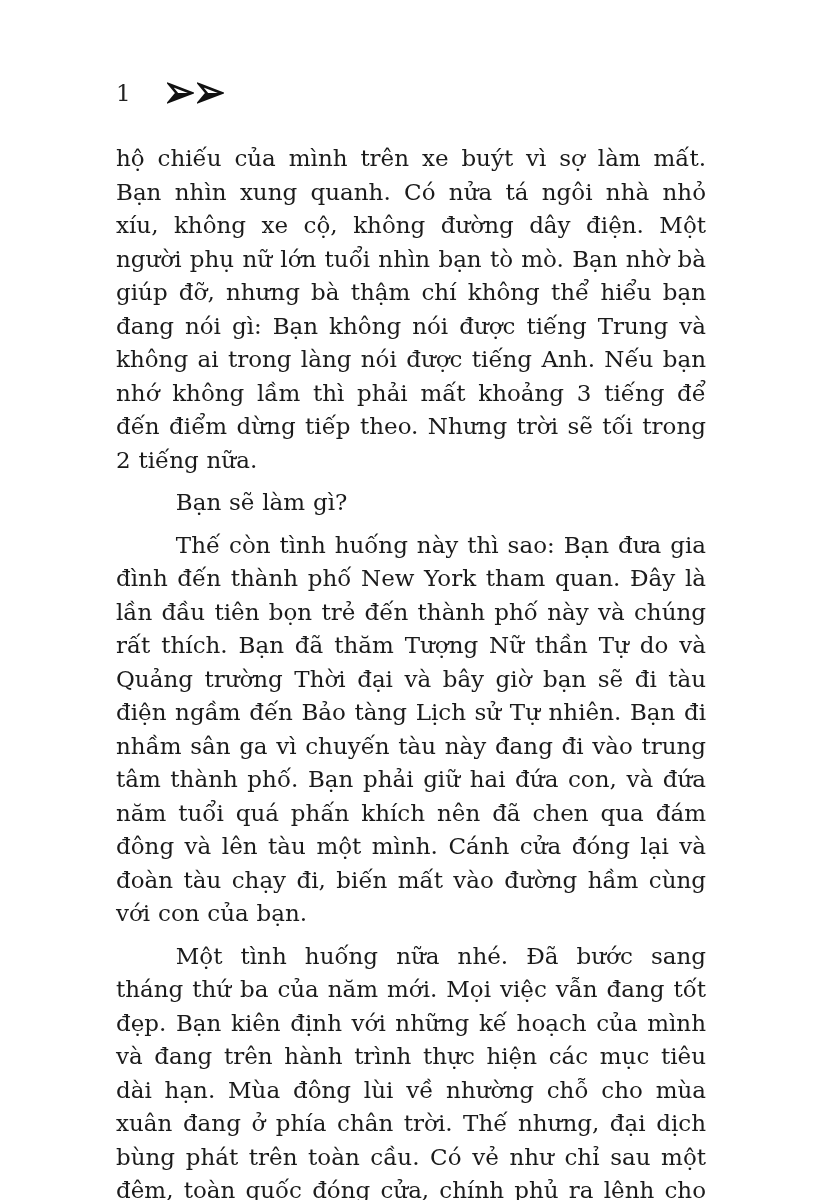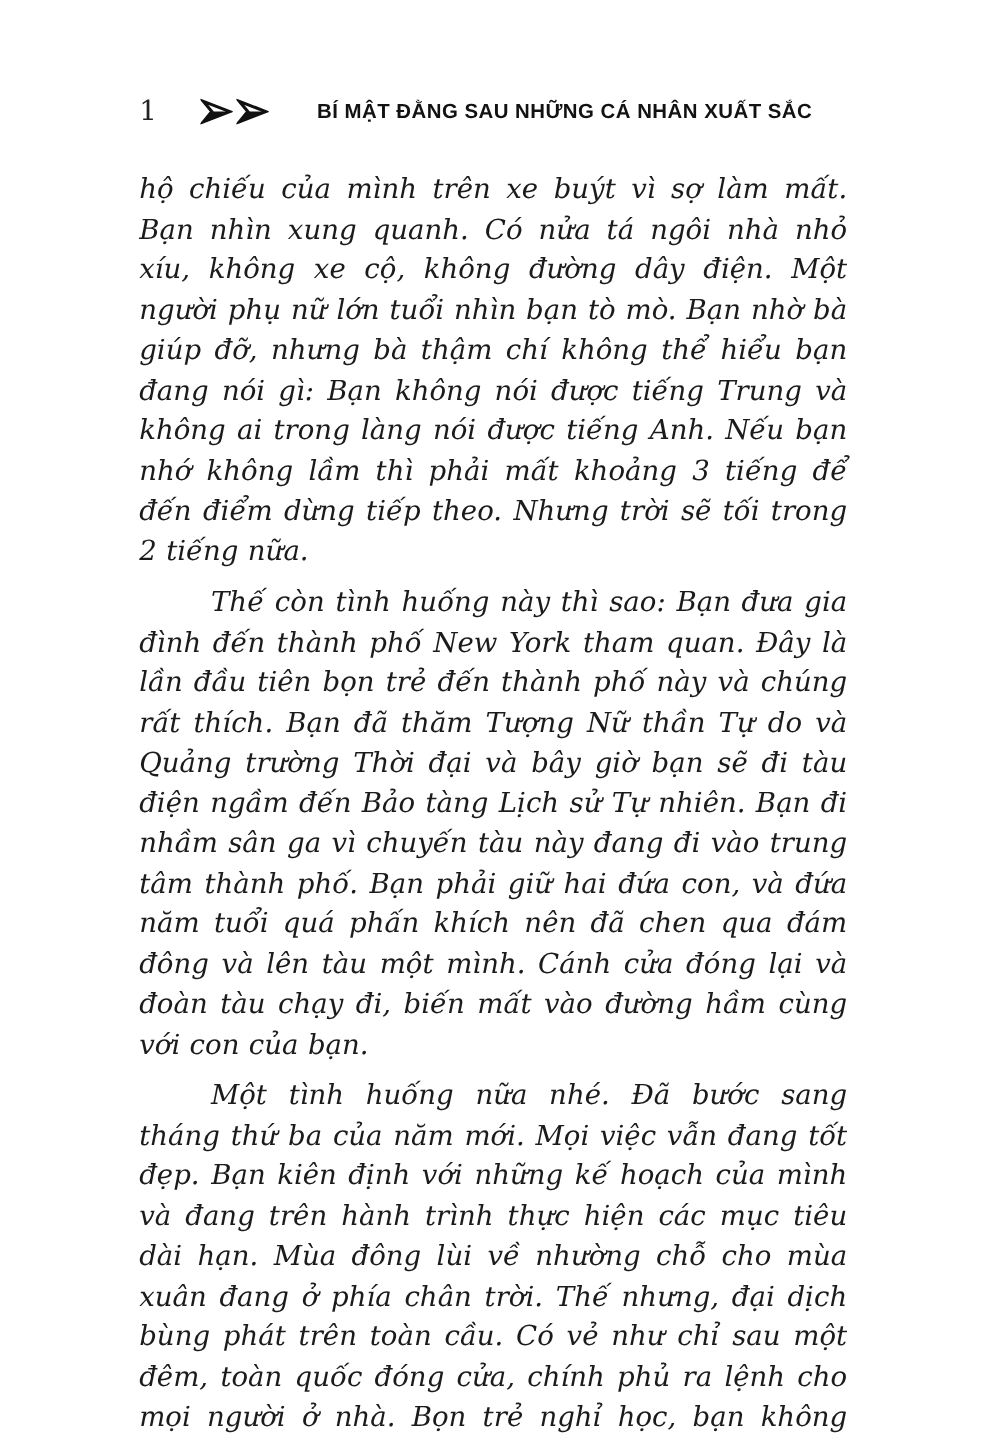--- a/index.html
+++ b/index.html
@@ -49,21 +49,20 @@
     white-space: nowrap;
   }
 
   
   .body-text p {
     font-size: 23px;
     line-height: 33.5px;
     text-align: justify;
     margin: 0 0 9px 0;
     word-spacing: 0.5px;
-    font-style: italic;
   }
   .body-text p.indent {
     text-indent: 2.6em;
   }
 </style>
 </head>
 <body>
 
 <div class="page">
   <div class="page-inner">
@@ -75,23 +74,23 @@
         <svg width="27" height="22" viewBox="0 0 27 22" aria-hidden="true">
           <path d="M2.5 2.5 L24.5 11 L2.5 19.5 L9.5 11 Z" fill="#ffffff" stroke="#111111" stroke-width="2.6" stroke-linejoin="miter"></path>
           <path d="M2.5 19.5 L24.5 11 L9.5 11 Z" fill="#111111"></path>
         </svg>
         <svg width="27" height="22" viewBox="0 0 27 22" aria-hidden="true">
           <path d="M2.5 2.5 L24.5 11 L2.5 19.5 L9.5 11 Z" fill="#ffffff" stroke="#111111" stroke-width="2.6" stroke-linejoin="miter"></path>
           <path d="M2.5 19.5 L24.5 11 L9.5 11 Z" fill="#111111"></path>
         </svg>
       </span>
 
-      <span class="running-title">BÍ MẬT ĐẰNG SAU NHỮNG CÁ NHÂN XUẤT SẮC</span>
     </div>
 
     <div class="body-text">
       <p>hộ chiếu của mình trên xe buýt vì sợ làm mất. Bạn nhìn xung quanh. Có nửa tá ngôi nhà nhỏ xíu, không xe cộ, không đường dây điện. Một người phụ nữ lớn tuổi nhìn bạn tò mò. Bạn nhờ bà giúp đỡ, nhưng bà thậm chí không thể hiểu bạn đang nói gì: Bạn không nói được tiếng Trung và không ai trong làng nói được tiếng Anh. Nếu bạn nhớ không lầm thì phải mất khoảng 3 tiếng để đến điểm dừng tiếp theo. Nhưng trời sẽ tối trong 2 tiếng nữa.</p>
+      <p class="indent">Bạn sẽ làm gì?</p>
       <p class="indent">Thế còn tình huống này thì sao: Bạn đưa gia đình đến thành phố New York tham quan. Đây là lần đầu tiên bọn trẻ đến thành phố này và chúng rất thích. Bạn đã thăm Tượng Nữ thần Tự do và Quảng trường Thời đại và bây giờ bạn sẽ đi tàu điện ngầm đến Bảo tàng Lịch sử Tự nhiên. Bạn đi nhầm sân ga vì chuyến tàu này đang đi vào trung tâm thành phố. Bạn phải giữ hai đứa con, và đứa năm tuổi quá phấn khích nên đã chen qua đám đông và lên tàu một mình. Cánh cửa đóng lại và đoàn tàu chạy đi, biến mất vào đường hầm cùng với con của bạn.</p>
       <p class="indent">Một tình huống nữa nhé. Đã bước sang tháng thứ ba của năm mới. Mọi việc vẫn đang tốt đẹp. Bạn kiên định với những kế hoạch của mình và đang trên hành trình thực hiện các mục tiêu dài hạn. Mùa đông lùi về nhường chỗ cho mùa xuân đang ở phía chân trời. Thế nhưng, đại dịch bùng phát trên toàn cầu. Có vẻ như chỉ sau một đêm, toàn quốc đóng cửa, chính phủ ra lệnh cho mọi người ở nhà. Bọn trẻ nghỉ học, bạn không chắc mình có giữ được việc làm hay</p>
     </div>
 
   </div>
 </div>
 
 </body></html>

